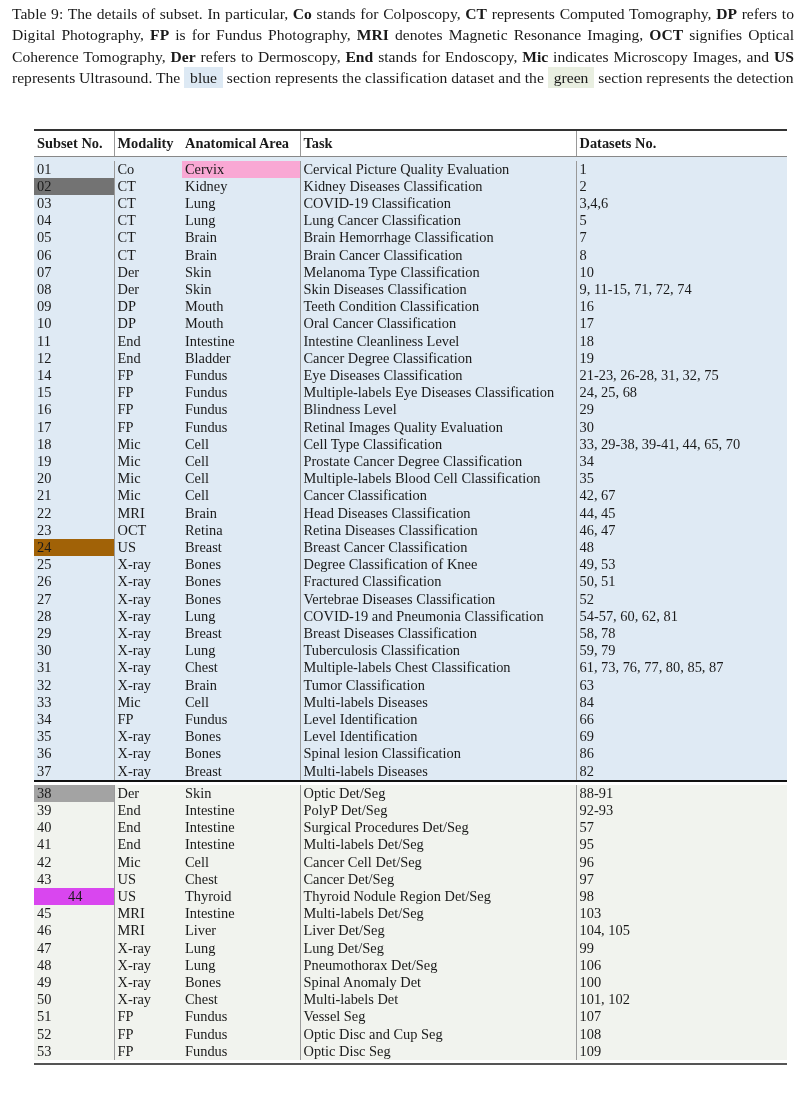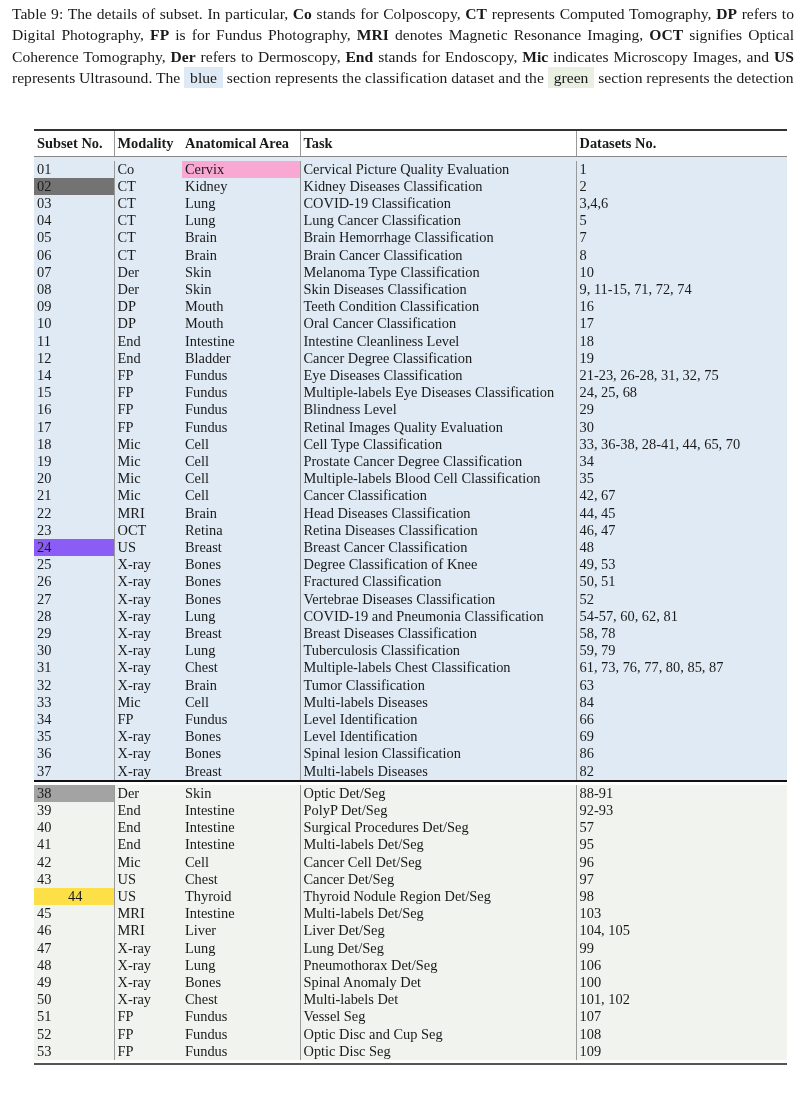--- a/index.html
+++ b/index.html
@@ -185,21 +185,21 @@
           <td class="sep" style="background: rgb(223, 234, 244);">FP</td>
           <td style="background: rgb(223, 234, 244);">Fundus</td>
           <td class="sep" style="background: rgb(223, 234, 244);">Retinal Images Quality Evaluation</td>
           <td class="sep" style="background: rgb(223, 234, 244);">30</td>
         </tr>
         <tr>
           <td style="background: rgb(223, 234, 244);">18</td>
           <td class="sep" style="background: rgb(223, 234, 244);">Mic</td>
           <td style="background: rgb(223, 234, 244);">Cell</td>
           <td class="sep" style="background: rgb(223, 234, 244);">Cell Type Classification</td>
-          <td class="sep" style="background: rgb(223, 234, 244);">33, 36-38, 28-41, 44, 65, 70</td>
+          <td class="sep" style="background: rgb(223, 234, 244);">33, 29-38, 39-41, 44, 65, 70</td>
         </tr>
         <tr>
           <td style="background: rgb(223, 234, 244);">19</td>
           <td class="sep" style="background: rgb(223, 234, 244);">Mic</td>
           <td style="background: rgb(223, 234, 244);">Cell</td>
           <td class="sep" style="background: rgb(223, 234, 244);">Prostate Cancer Degree Classification</td>
           <td class="sep" style="background: rgb(223, 234, 244);">34</td>
         </tr>
         <tr>
           <td style="background: rgb(223, 234, 244);">20</td>
@@ -223,21 +223,21 @@
           <td class="sep" style="background: rgb(223, 234, 244);">44, 45</td>
         </tr>
         <tr>
           <td style="background: rgb(223, 234, 244);">23</td>
           <td class="sep" style="background: rgb(223, 234, 244);">OCT</td>
           <td style="background: rgb(223, 234, 244);">Retina</td>
           <td class="sep" style="background: rgb(223, 234, 244);">Retina Diseases Classification</td>
           <td class="sep" style="background: rgb(223, 234, 244);">46, 47</td>
         </tr>
         <tr>
-          <td style="background: #8b5cf6;">24</td>
+          <td style="background: #a16207;">24</td>
           <td class="sep" style="background: rgb(223, 234, 244);">US</td>
           <td style="background: rgb(223, 234, 244);">Breast</td>
           <td class="sep" style="background: rgb(223, 234, 244);">Breast Cancer Classification</td>
           <td class="sep" style="background: rgb(223, 234, 244);">48</td>
         </tr>
         <tr>
           <td style="background: rgb(223, 234, 244);">25</td>
           <td class="sep" style="background: rgb(223, 234, 244);">X-ray</td>
           <td style="background: rgb(223, 234, 244);">Bones</td>
           <td class="sep" style="background: rgb(223, 234, 244);">Degree Classification of Knee</td>
@@ -373,21 +373,21 @@
           <td class="sep" style="background: rgb(241, 243, 238);">96</td>
         </tr>
         <tr>
           <td style="background: rgb(241, 243, 238);">43</td>
           <td class="sep" style="background: rgb(241, 243, 238);">US</td>
           <td style="background: rgb(241, 243, 238);">Chest</td>
           <td class="sep" style="background: rgb(241, 243, 238);">Cancer Det/Seg</td>
           <td class="sep" style="background: rgb(241, 243, 238);">97</td>
         </tr>
         <tr>
-          <td style="background: #fde047; padding-left: 34px;">44</td>
+          <td style="background: #d946ef; padding-left: 34px;">44</td>
           <td class="sep" style="background: rgb(241, 243, 238);">US</td>
           <td style="background: rgb(241, 243, 238);">Thyroid</td>
           <td class="sep" style="background: rgb(241, 243, 238);">Thyroid Nodule Region Det/Seg</td>
           <td class="sep" style="background: rgb(241, 243, 238);">98</td>
         </tr>
         <tr>
           <td style="background: rgb(241, 243, 238);">45</td>
           <td class="sep" style="background: rgb(241, 243, 238);">MRI</td>
           <td style="background: rgb(241, 243, 238);">Intestine</td>
           <td class="sep" style="background: rgb(241, 243, 238);">Multi-labels Det/Seg</td>

